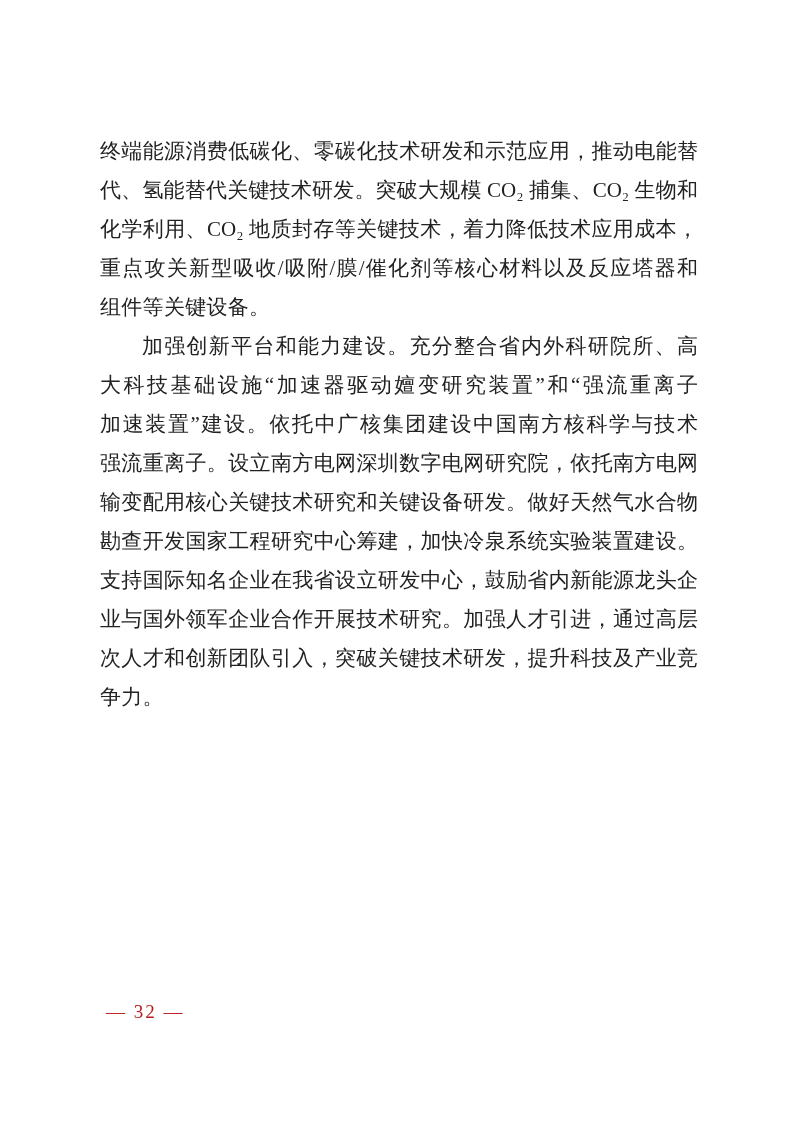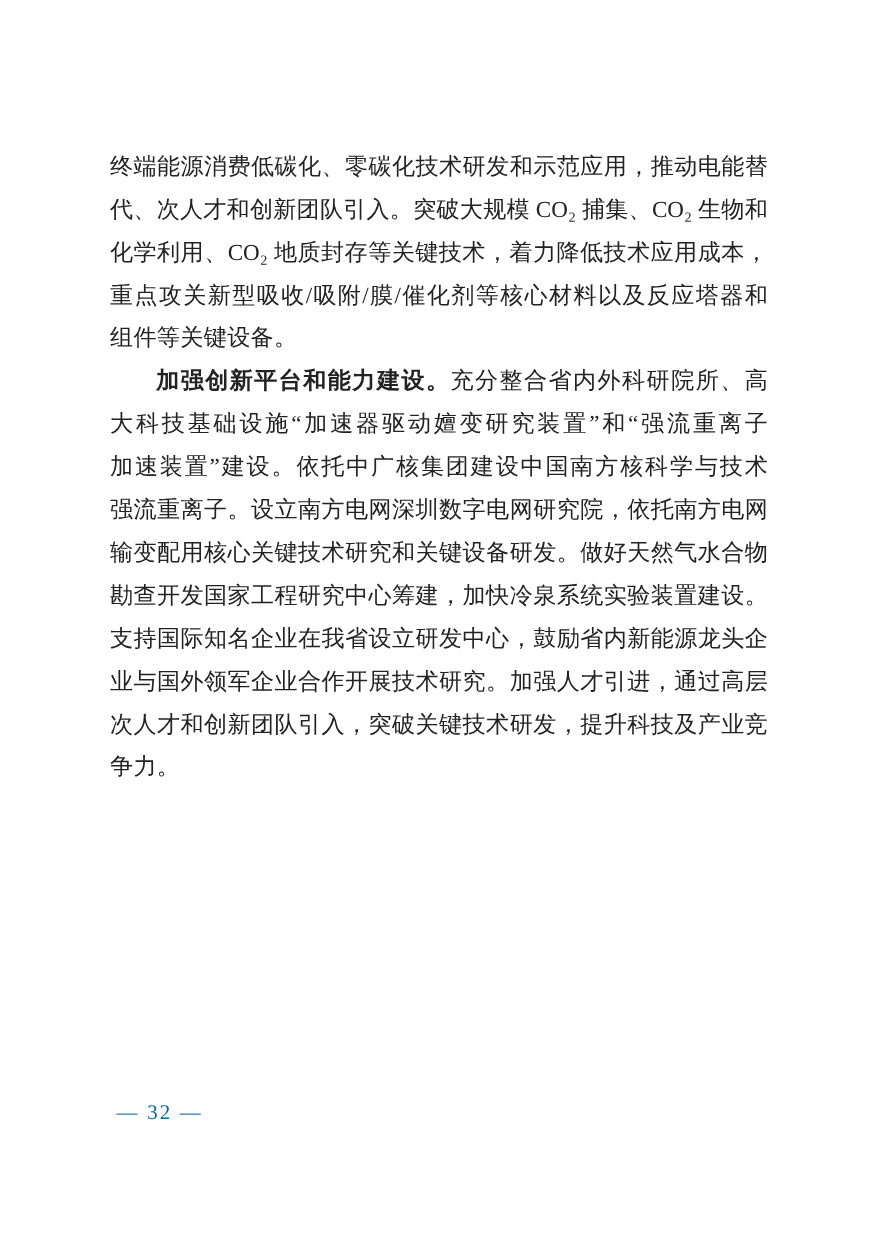--- a/index.html
+++ b/index.html
@@ -32,40 +32,40 @@
   .text-line.justify {
     text-align: justify;
     text-align-last: justify;
     text-justify: inter-character;
     letter-spacing: 0;
   }
   .text-line.indent {
     text-indent: 42px;
   }
   .seg-bold {
-    font-weight: 700;
+    font-weight: 400;
     margin-top: 48px;
   }
   .page-number {
     position: absolute;
     left: 106px;
     top: 998px;
     font-size: 19px;
     line-height: 28px;
     letter-spacing: 2px;
-    color: #0369a1;
+    color: #b91c1c;
   }
 </style>
 </head>
 <body>
 
 <div class="page">
   <div class="text-block">
       <div class="text-line justify"><span class="seg-regular">终端能源消费低碳化、零碳化技术研发和示范应用，推动电能替</span></div>
-      <div class="text-line justify"><span class="seg-regular">代、次人才和创新团队引入。突破大规模 CO₂ 捕集、CO₂ 生物和</span></div>
+      <div class="text-line justify"><span class="seg-regular">代、氢能替代关键技术研发。突破大规模 CO₂ 捕集、CO₂ 生物和</span></div>
       <div class="text-line justify"><span class="seg-regular">化学利用、CO₂ 地质封存等关键技术，着力降低技术应用成本，</span></div>
       <div class="text-line justify"><span class="seg-regular">重点攻关新型吸收/吸附/膜/催化剂等核心材料以及反应塔器和</span></div>
       <div class="text-line"><span class="seg-regular">组件等关键设备。</span></div>
       <div class="text-line indent justify"><span class="seg-bold">加强创新平台和能力建设。</span><span class="seg-regular">充分整合省内外科研院所、高</span></div>
       <div class="text-line justify"><span class="seg-regular">大科技基础设施“加速器驱动嬗变研究装置”和“强流重离子</span></div>
       <div class="text-line justify"><span class="seg-regular">加速装置”建设。依托中广核集团建设中国南方核科学与技术</span></div>
       <div class="text-line justify"><span class="seg-regular">强流重离子。设立南方电网深圳数字电网研究院，依托南方电网</span></div>
       <div class="text-line justify"><span class="seg-regular">输变配用核心关键技术研究和关键设备研发。做好天然气水合物</span></div>
       <div class="text-line justify"><span class="seg-regular">勘查开发国家工程研究中心筹建，加快冷泉系统实验装置建设。</span></div>
       <div class="text-line justify"><span class="seg-regular">支持国际知名企业在我省设立研发中心，鼓励省内新能源龙头企</span></div>

